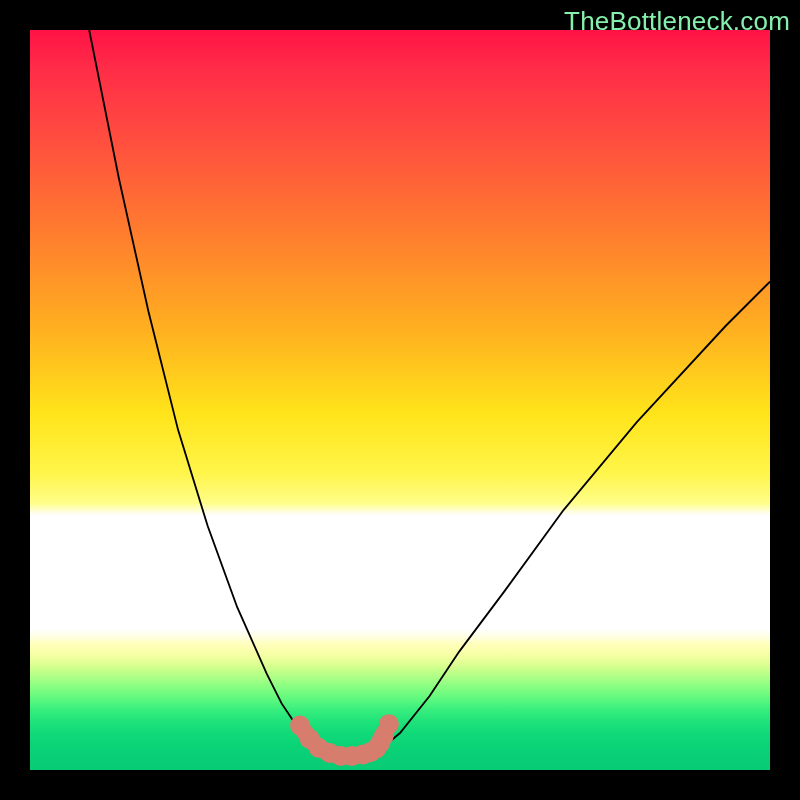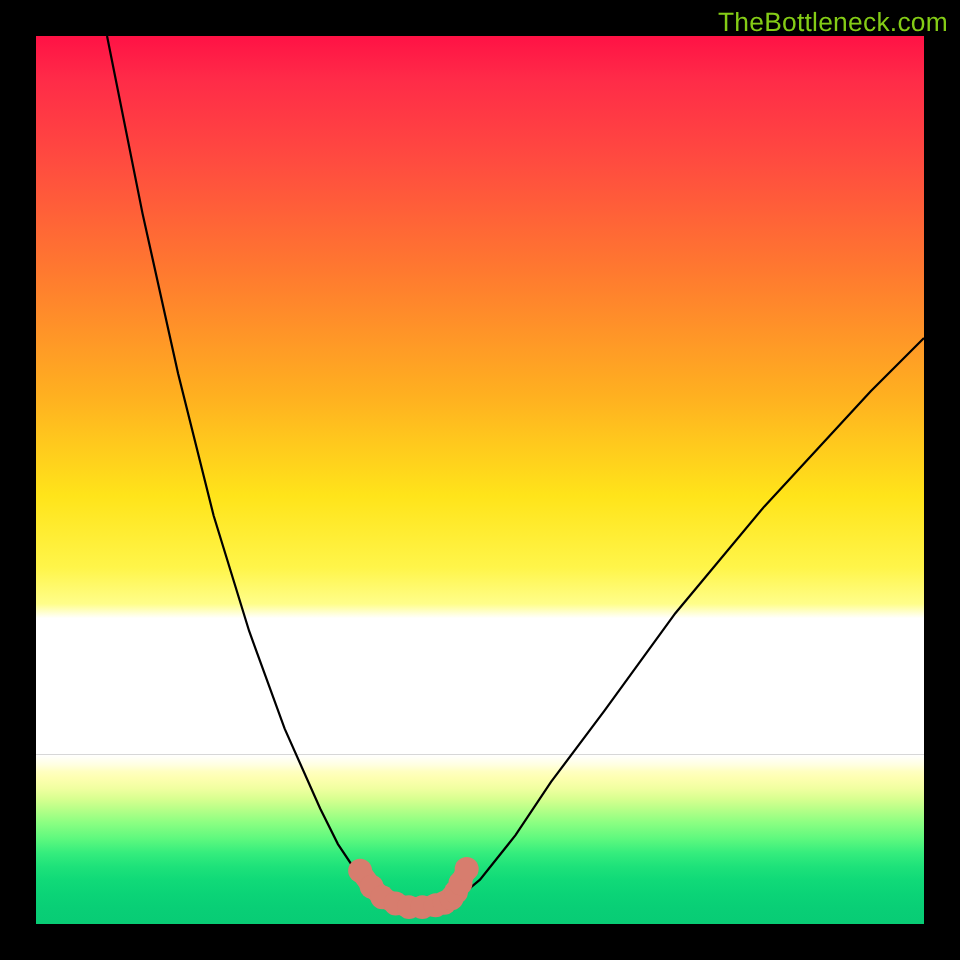--- a/index.html
+++ b/index.html
@@ -69,22 +69,22 @@
   svg.curve {
     position: absolute;
     inset: 0;
     width: 100%;
     height: 100%;
   }
   .watermark {
     position: absolute;
     top: 6px;
     right: 10px;
-    color: #84cc16;
-    font-size: 22px;
+    color: #86efac;
+    font-size: 26px;
     letter-spacing: 0.2px;
     font-family: sans-serif;
   }
 </style>
 </head>
 <body>
 
 <div class="stage">
   <div class="watermark">TheBottleneck.com</div>
 

